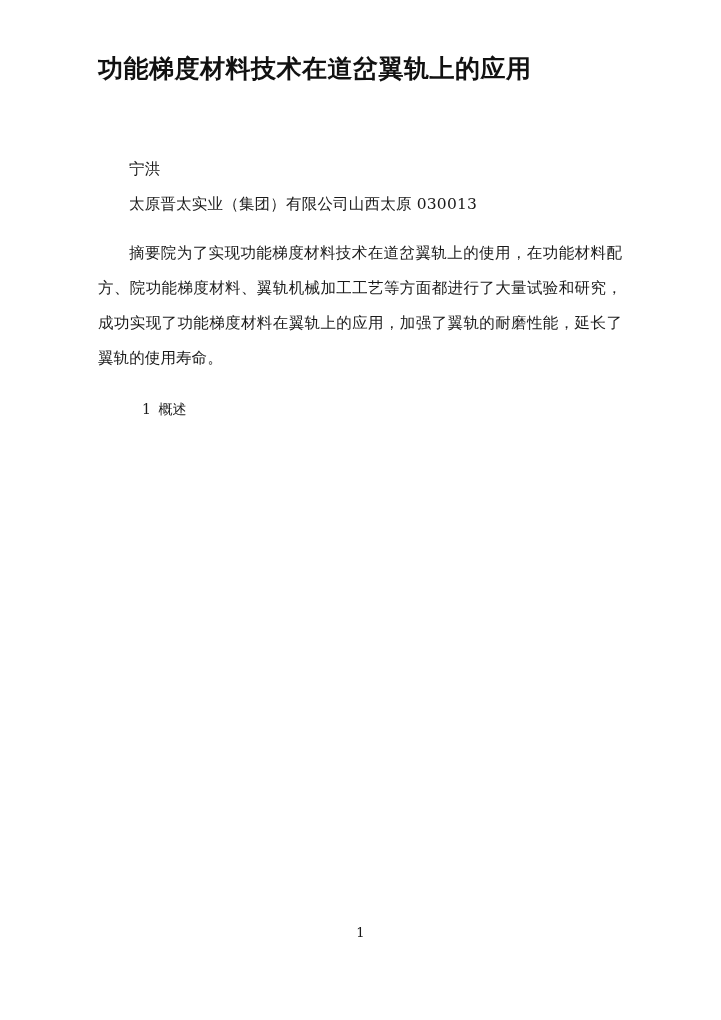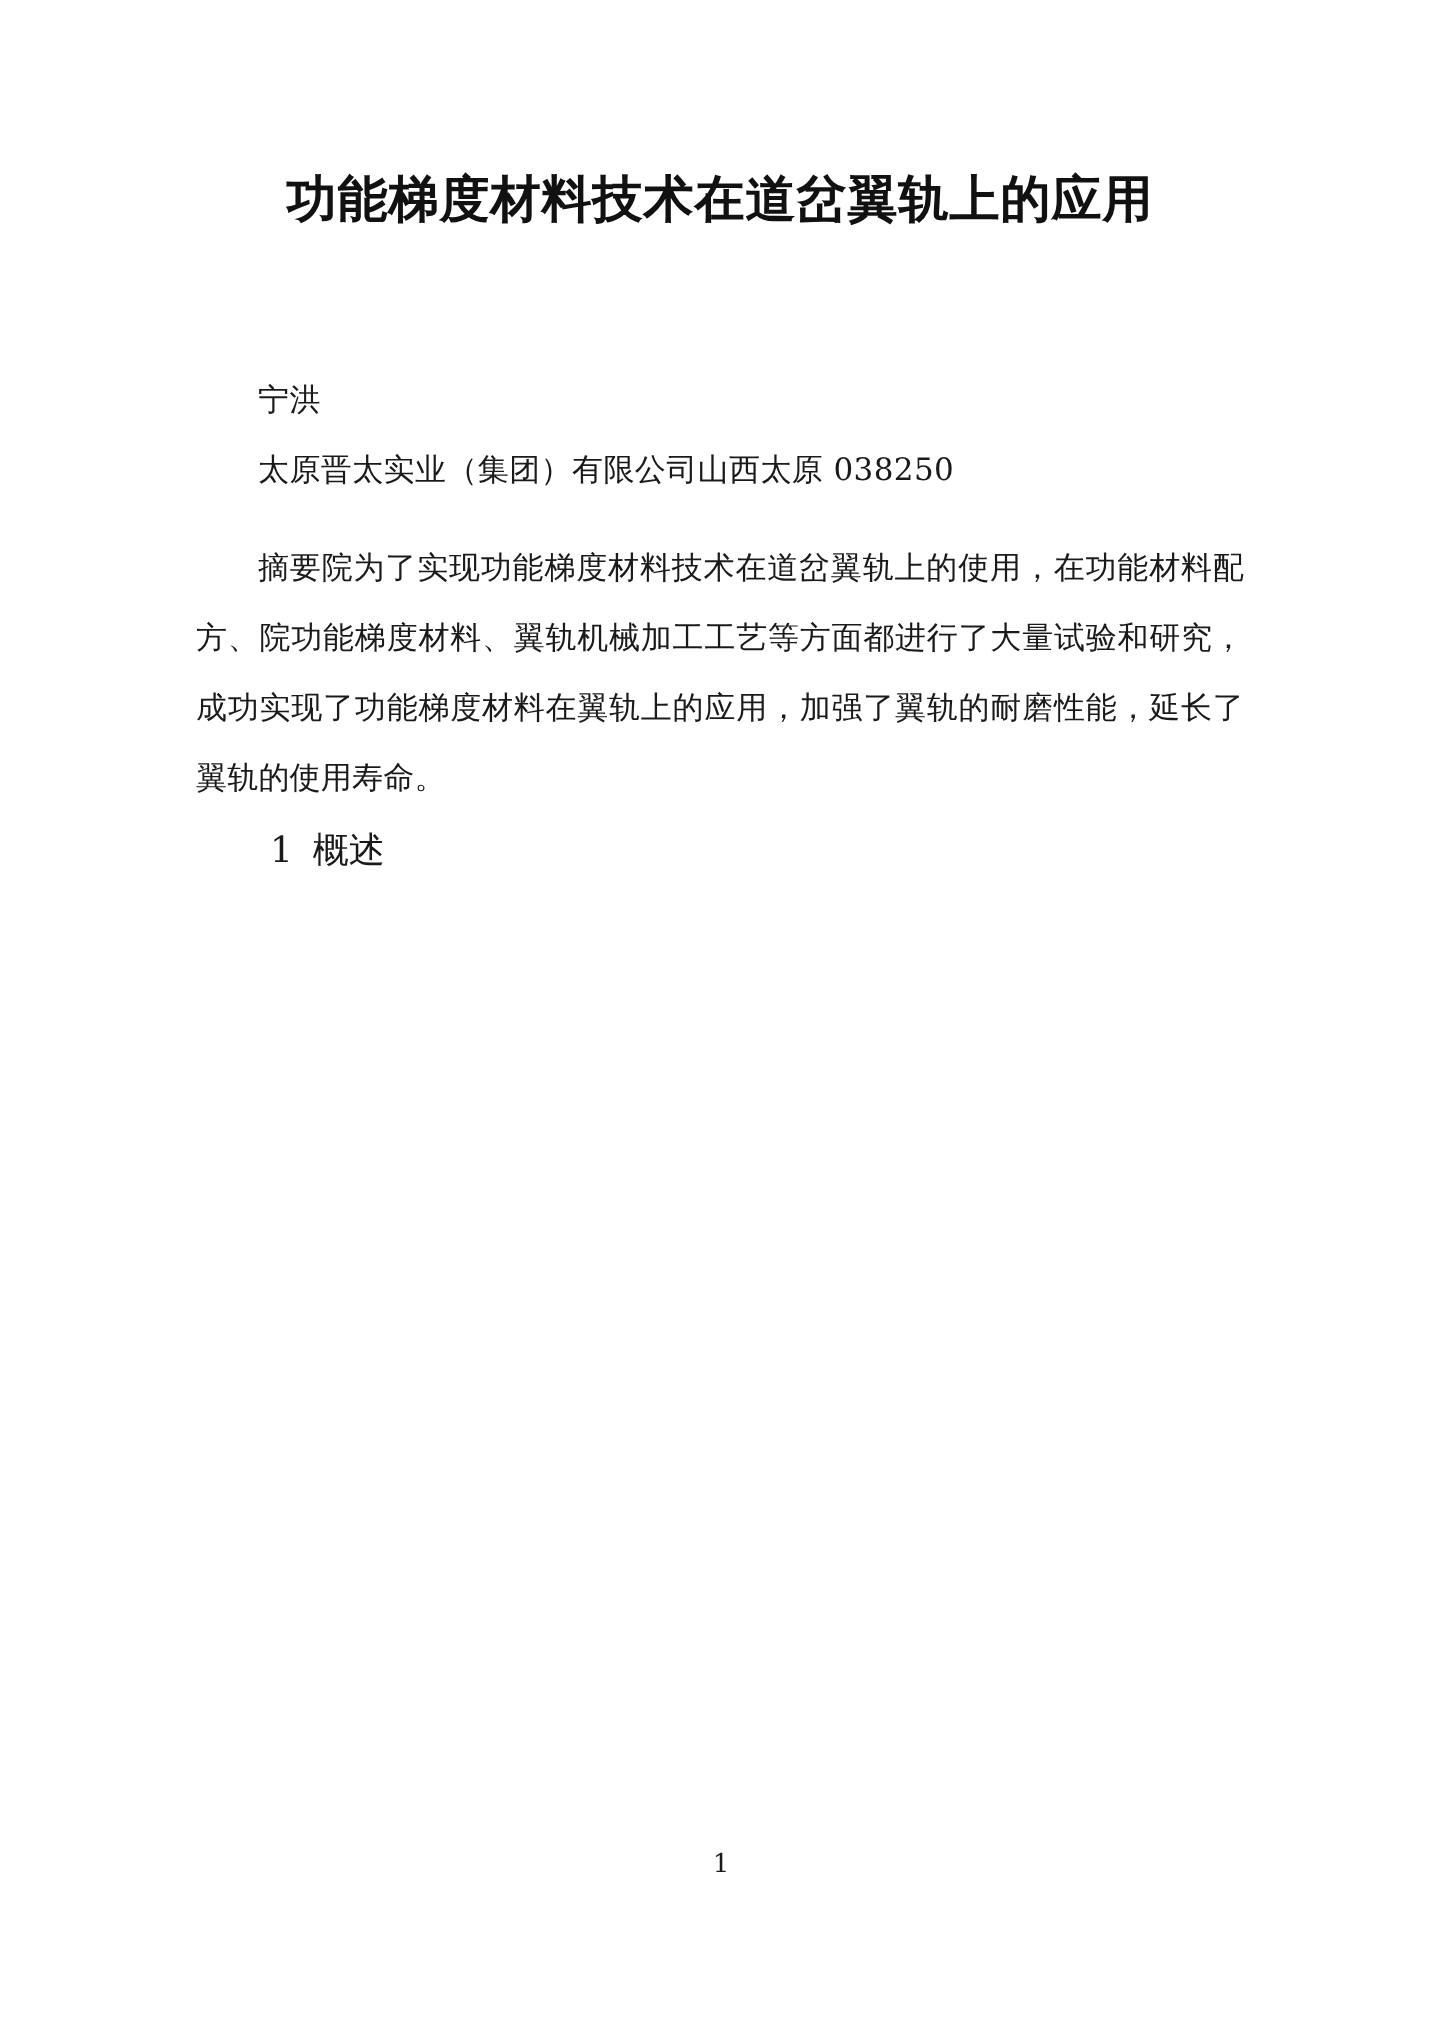--- a/index.html
+++ b/index.html
@@ -23,24 +23,24 @@
     position: absolute;
     left: 98px;
     top: 0;
     width: 524px;
   }
   .doc-title {
     font-family: "DejaVu Sans", "Liberation Sans", sans-serif;
     font-weight: 700;
     font-size: 25px;
     line-height: 34px;
-    text-align: center;
+    text-align: left;
     letter-spacing: 0.5px;
     margin: 0;
-    padding-top: 83px;
+    padding-top: 52px;
     color: #111111;
   }
   .author-block {
     margin-top: 66px;
   }
   .meta-line {
     font-size: 15.5px;
     line-height: 35px;
     text-indent: 2em;
     margin: 0;
@@ -64,23 +64,23 @@
     line-height: 35px;
     margin: 0;
     text-indent: 2em;
     white-space: nowrap;
   }
   .kw-gap {
     display: inline-block;
     width: 1.1em;
   }
   .section-heading {
-    font-size: 18px;
+    font-size: 14px;
     line-height: 35px;
-    margin: 1px;
+    margin: 16px;
     text-indent: 2em;
     font-weight: 400;
   }
   .sec-num-gap {
     display: inline-block;
     width: 0.55em;
   }
   .page-number {
     position: absolute;
     left: 0;
@@ -95,21 +95,21 @@
 <body>
 
 <div id="page">
 
   <div class="doc-body">
 
     <h1 class="doc-title">功能梯度材料技术在道岔翼轨上的应用</h1>
 
     <div class="author-block">
       <p class="meta-line">宁洪</p>
-      <p class="meta-line">太原晋太实业（集团）有限公司山西太原 038250</p>
+      <p class="meta-line">太原晋太实业（集团）有限公司山西太原 030013</p>
     </div>
 
     <p class="para abstract-para">摘要院为了实现功能梯度材料技术在道岔翼轨上的使用，在功能材料配方、院功能梯度材料、翼轨机械加工工艺等方面都进行了大量试验和研究，成功实现了功能梯度材料在翼轨上的应用，加强了翼轨的耐磨性能，延长了翼轨的使用寿命。</p>
 
 
     <p class="section-heading">
       <span>1</span><span class="sec-num-gap"></span><span>概述</span>
     </p>
 
 

